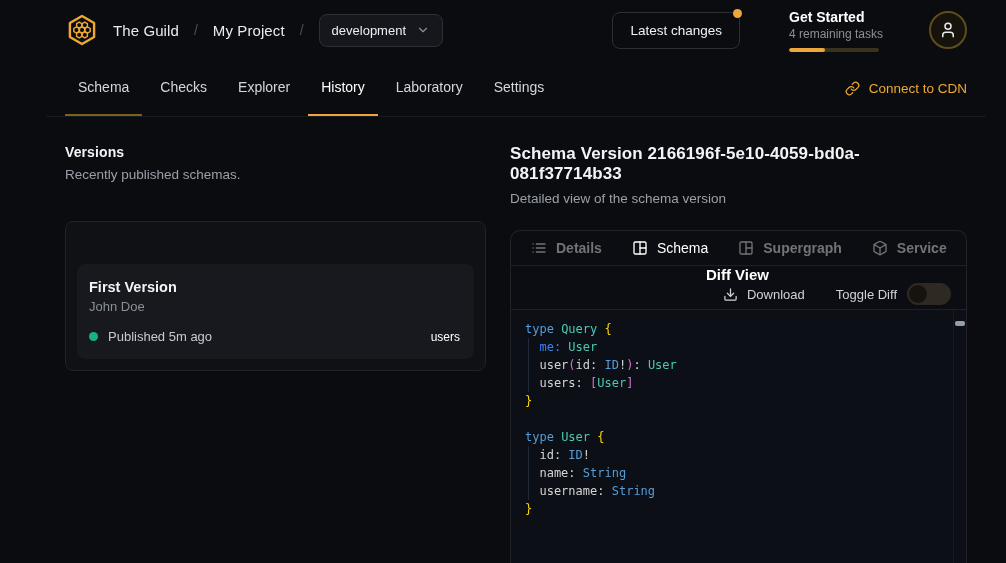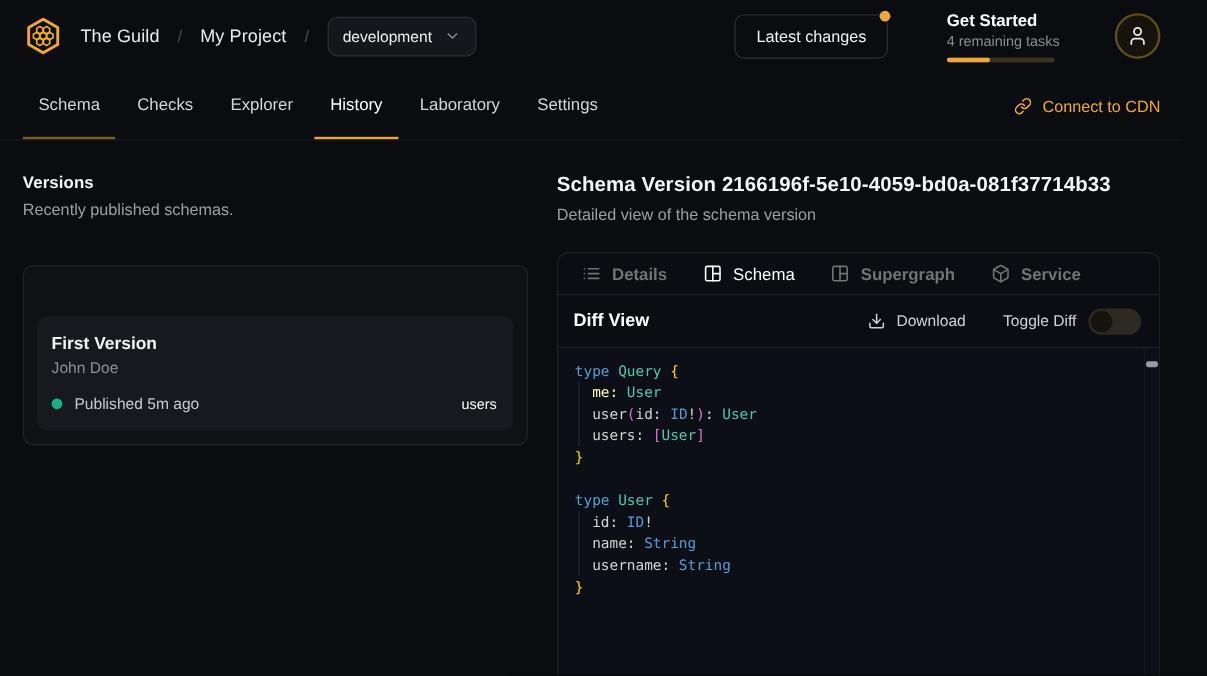--- a/index.html
+++ b/index.html
@@ -4,20 +4,21 @@
 <style>
   * { margin: 0; padding: 0; box-sizing: border-box; }
   html, body { background: #0a0c10; }
   .page {
     position: relative;
     width: 986px; height: 563px;
     overflow: hidden;
     background: #0a0c10;
     font-family: "Liberation Sans", "DejaVu Sans", sans-serif;
     color: #ebedef;
+    padding-left: 46px;
   }
 
   
   .topbar {
     height: 60px;
     display: flex; align-items: center;
     padding: 0 19px;
   }
   .logo { width: 34px; height: 34px; flex: none; display: block; }
   .breadcrumb { display: flex; align-items: center; margin-left: 14px; }
@@ -148,20 +149,21 @@
     font-weight: bold;
   }
   .panel-tab.active { color: #ffffff; font-weight: 500; }
   .panel-tab svg { flex: none; }
 
   .diff-row {
     height: 44px;
     display: flex; align-items: center;
     padding: 0 15px 0 13px;
     border-bottom: 1px solid #1d2026;
+    flex-direction: column;
   }
   .diff-title { font-size: 15px; font-weight: 700; color: #ffffff; }
   .diff-right { margin-left: auto; display: flex; align-items: center; }
   .download-btn {
     display: flex; align-items: center; gap: 9px;
     color: #cfd3d8; font-size: 13px;
     background: none; border: none; font-family: inherit;
     cursor: pointer;
   }
   .toggle-label { margin-left: 31px; font-size: 13px; color: #cfd3d8; }
@@ -367,21 +369,21 @@
             <div class="switch">
               <div class="switch-thumb"></div>
             </div>
           </div>
         </div>
 
         <div class="code-area">
           <div class="code-track"></div>
           <div class="code-thumb"></div>
         <div class="line"><span style="color: rgb(86, 156, 214);">type </span><span style="color: rgb(78, 201, 176);">Query </span><span style="color: rgb(255, 214, 2);">{</span></div>
-            <div class="line ind"><span style="color: #fef9c3; margin-top: 44px;">  me:</span><span style="color: rgb(212, 212, 212);"> </span><span style="color: rgb(78, 201, 176);">User</span></div>
+            <div class="line ind"><span style="color: #3b82f6; margin-top: 44px;">  me:</span><span style="color: rgb(212, 212, 212);"> </span><span style="color: rgb(78, 201, 176);">User</span></div>
             <div class="line ind"><span style="color: rgb(212, 212, 212);">  user</span><span style="color: rgb(218, 112, 214);">(</span><span style="color: rgb(212, 212, 212);">id:</span><span style="color: rgb(212, 212, 212);"> </span><span style="color: rgb(86, 156, 214);">ID</span><span style="color: rgb(212, 212, 212);">!</span><span style="color: rgb(218, 112, 214);">)</span><span style="color: rgb(212, 212, 212);">: </span><span style="color: rgb(78, 201, 176);">User</span></div>
             <div class="line ind"><span style="color: rgb(212, 212, 212);">  users:</span><span style="color: rgb(212, 212, 212);"> </span><span style="color: rgb(218, 112, 214);">[</span><span style="color: rgb(78, 201, 176);">User</span><span style="color: rgb(218, 112, 214);">]</span></div>
             <div class="line"><span style="color: rgb(255, 214, 2);">}</span></div>
             <div class="line">&nbsp;</div>
             <div class="line"><span style="color: rgb(86, 156, 214);">type </span><span style="color: rgb(78, 201, 176);">User </span><span style="color: rgb(255, 214, 2);">{</span></div>
             <div class="line ind"><span style="color: rgb(212, 212, 212);">  id:</span><span style="color: rgb(212, 212, 212);"> </span><span style="color: rgb(86, 156, 214);">ID</span><span style="color: rgb(212, 212, 212);">!</span></div>
             <div class="line ind"><span style="color: rgb(212, 212, 212);">  name:</span><span style="color: rgb(212, 212, 212);"> </span><span style="color: rgb(86, 156, 214);">String</span></div>
             <div class="line ind"><span style="color: rgb(212, 212, 212);">  username:</span><span style="color: rgb(212, 212, 212);"> </span><span style="color: rgb(86, 156, 214);">String</span></div>
             <div class="line"><span style="color: rgb(255, 214, 2);">}</span></div>
           </div>

